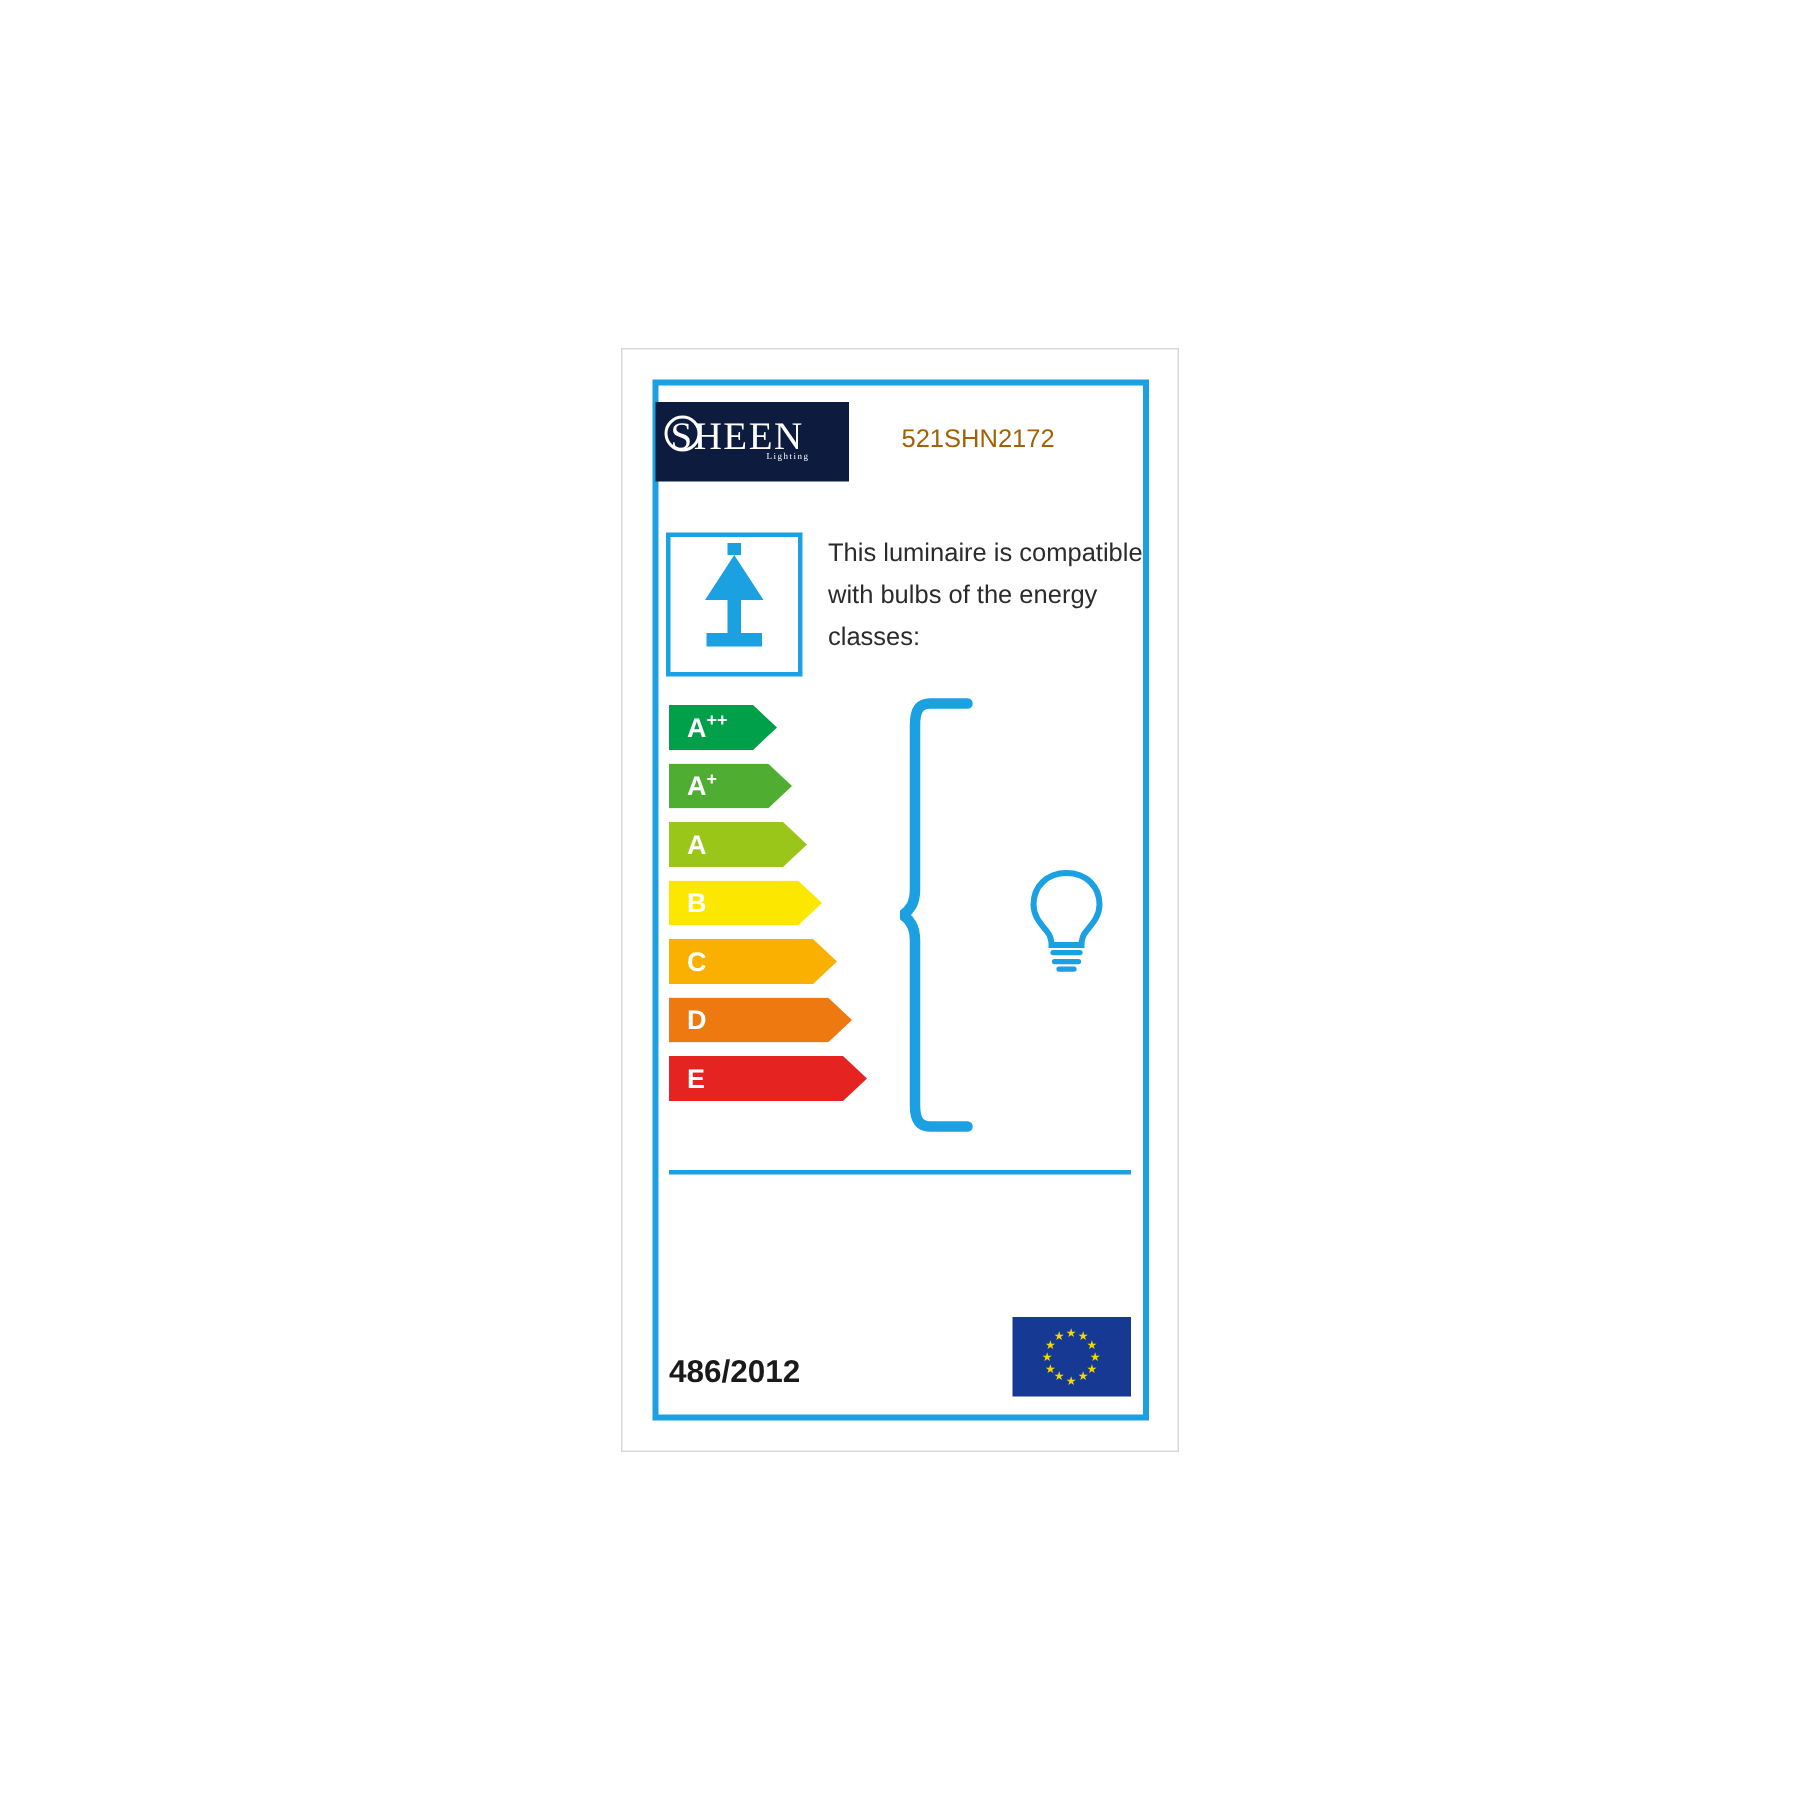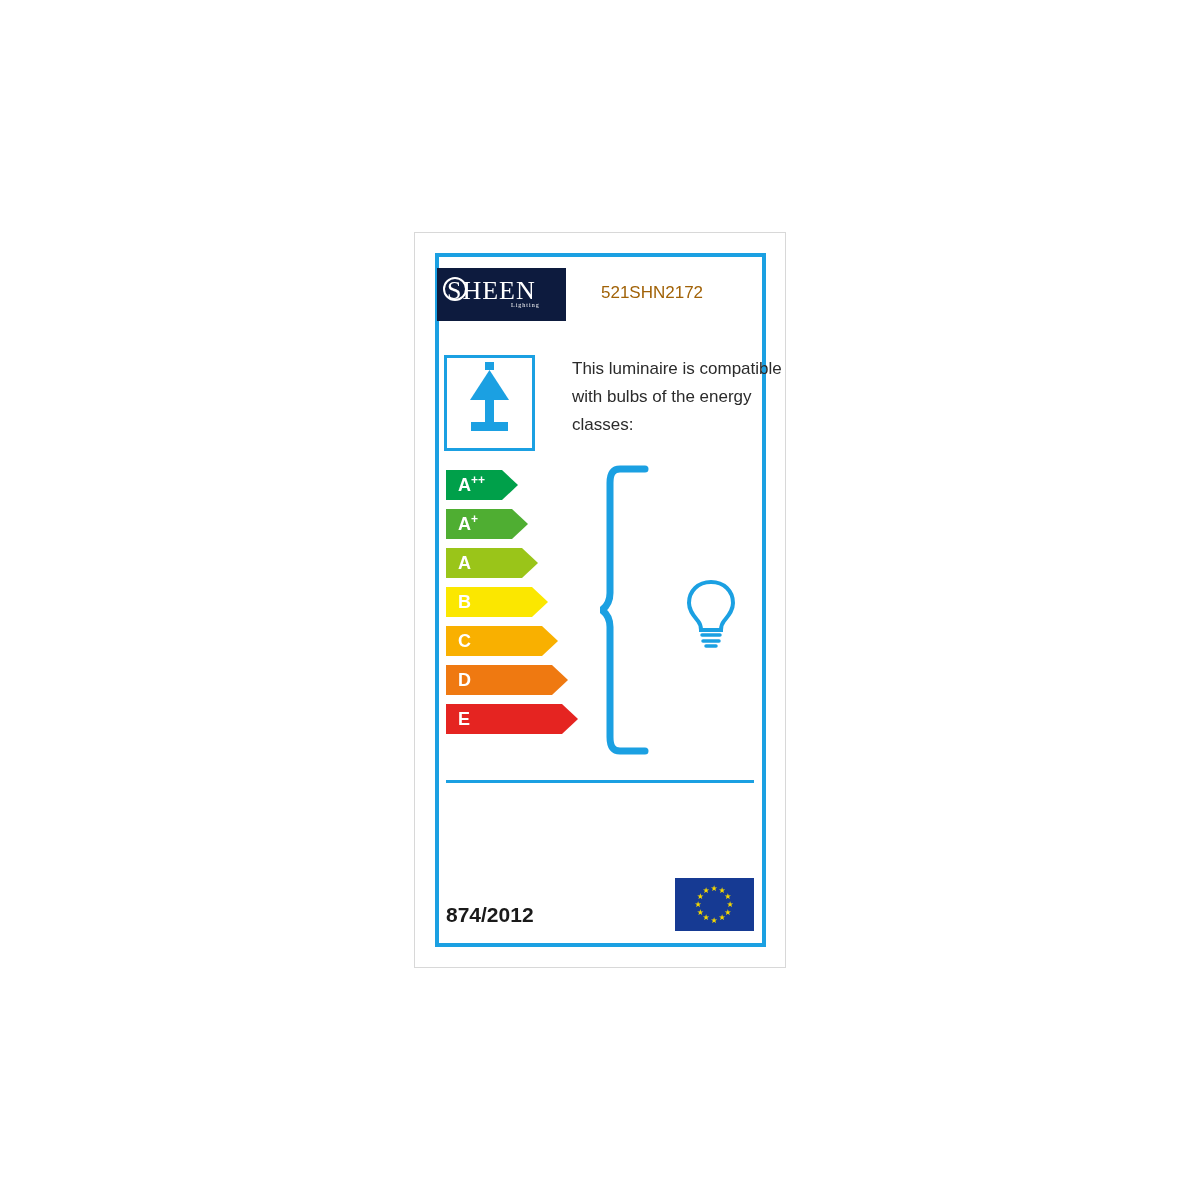--- a/index.html
+++ b/index.html
@@ -110,21 +110,21 @@
     box-sizing: border-box;
   }
   .lamp-svg {
     position: absolute;
     left: 0;
     top: 0;
   }
 
   .compat-text {
     position: absolute;
-    left: 572px;
+    left: 552px;
     top: 355px;
     width: 215px;
     font-size: 17px;
     line-height: 28px;
     color: #2b2b2b;
   }
 
   
   .classes {
     position: absolute;
@@ -264,21 +264,21 @@
 
   <svg class="bulb" width="60" height="72" viewBox="0 0 60 72">
     <path d="M30 4 C17 4 8 13 8 25 C8 33 13 38 17 43 C19.5 46 20 49 20 52 H40 C40 49 40.5 46 43 43 C47 38 52 33 52 25 C52 13 43 4 30 4 Z" fill="none" stroke="#1ba0e2" stroke-width="4"></path>
     <line x1="21" y1="57" x2="39" y2="57" stroke="#1ba0e2" stroke-width="3.5" stroke-linecap="round"></line>
     <line x1="22" y1="63" x2="38" y2="63" stroke="#1ba0e2" stroke-width="3.5" stroke-linecap="round"></line>
     <line x1="25" y1="68" x2="35" y2="68" stroke="#1ba0e2" stroke-width="3.5" stroke-linecap="round"></line>
   </svg>
 
   <div class="divider"></div>
 
-  <div class="reg-number">874/2012</div>
+  <div class="reg-number">486/2012</div>
 
   <div class="eu-flag" id="eu-flag">
       <div class="eu-star" style="left: 35.5px; top: 6.5px; color: rgb(245, 216, 0);">★</div>
       <div class="eu-star" style="left: 43.5px; top: 8.64359px; color: rgb(245, 216, 0);">★</div>
       <div class="eu-star" style="left: 49.3564px; top: 14.5px; color: rgb(245, 216, 0);">★</div>
       <div class="eu-star" style="left: 51.5px; top: 22.5px; color: rgb(245, 216, 0);">★</div>
       <div class="eu-star" style="left: 49.3564px; top: 30.5px; color: rgb(245, 216, 0);">★</div>
       <div class="eu-star" style="left: 43.5px; top: 36.3564px; color: rgb(245, 216, 0);">★</div>
       <div class="eu-star" style="left: 35.5px; top: 38.5px; color: rgb(245, 216, 0);">★</div>
       <div class="eu-star" style="left: 27.5px; top: 36.3564px; color: rgb(245, 216, 0);">★</div>

